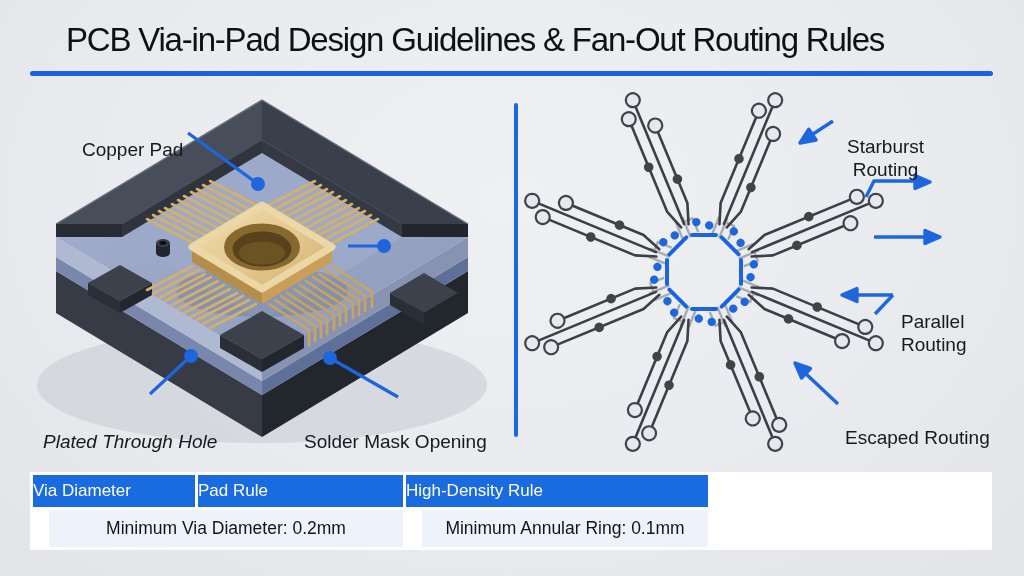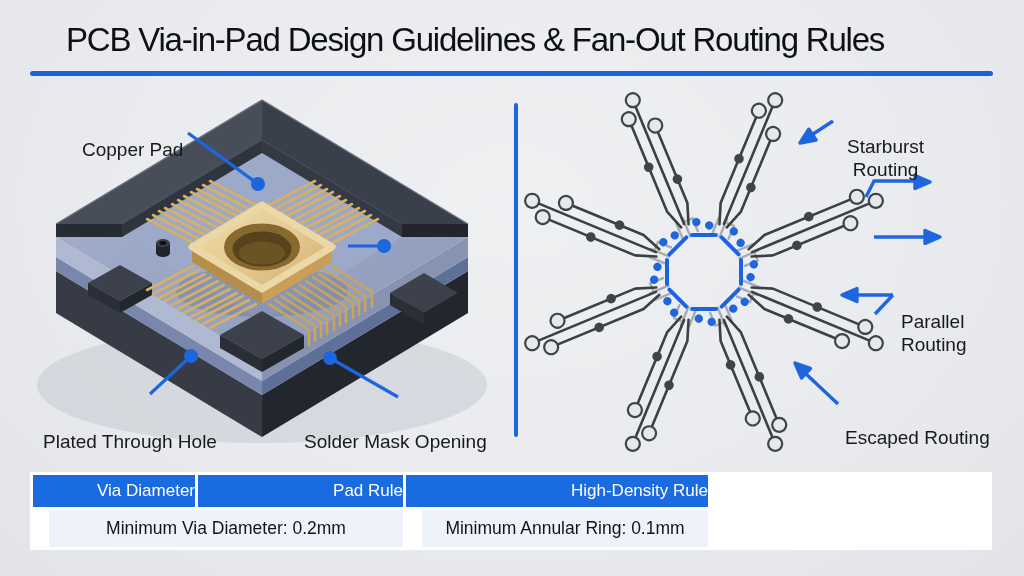--- a/index.html
+++ b/index.html
@@ -26,21 +26,21 @@
   .callout-label{
     position:absolute;font-size:19px;color:#17191d;white-space:nowrap;line-height:23px;margin-top:32px;
   }
   .rules-table{
     position:absolute;left:30px;top:472px;width:962px;
     background:#ffffff;padding:3px;box-sizing:border-box;
     display:grid;grid-template-columns:162px 205px 302px 281px;gap:3px;
   }
   .rt-head{
     background:#1b6be0;color:#ffffff;font-size:17px;
-    height:32px;line-height:32px;text-align:right;white-space:nowrap;overflow:hidden;
+    height:32px;line-height:32px;text-align:left;white-space:nowrap;overflow:hidden;
   }
   .rt-cell{
     background:#eef3fb;color:#121417;font-size:17.5px;
     height:37px;line-height:37px;text-align:center;white-space:nowrap;margin-left:16px;
   }
   .rt-span2{grid-column:1 / 3;}
 </style>
 </head>
 <body>
 
@@ -177,21 +177,21 @@
     </g>
     <g fill="#1e66dd">
       <circle cx="258" cy="99" r="7"></circle>
       <circle cx="384" cy="161" r="7"></circle>
       <circle cx="191" cy="271" r="7"></circle>
       <circle cx="330" cy="273" r="7"></circle>
     </g>
   </svg>
 
   <div class="callout-label" style="left:82px;top:106px;">Copper Pad</div>
-  <div class="callout-label" style="left:43px;top:398px;">Plated Through Hole</div>
+  <div class="callout-label" style="left:43px;top:398px;font-style:italic;">Plated Through Hole</div>
   <div class="callout-label" style="left:304px;top:398px;">Solder Mask Opening</div>
 
   <div class="panel-divider"></div>
 
   <svg class="fanout" viewBox="0 0 512 370">
     <defs>
       <g id="spoke">
         <g stroke="#a7acb3" stroke-width="2.4" fill="none" stroke-linecap="round">
           <path d="M38 -7 L56 -7"></path>
             <path d="M38 1 L58 1"></path>

